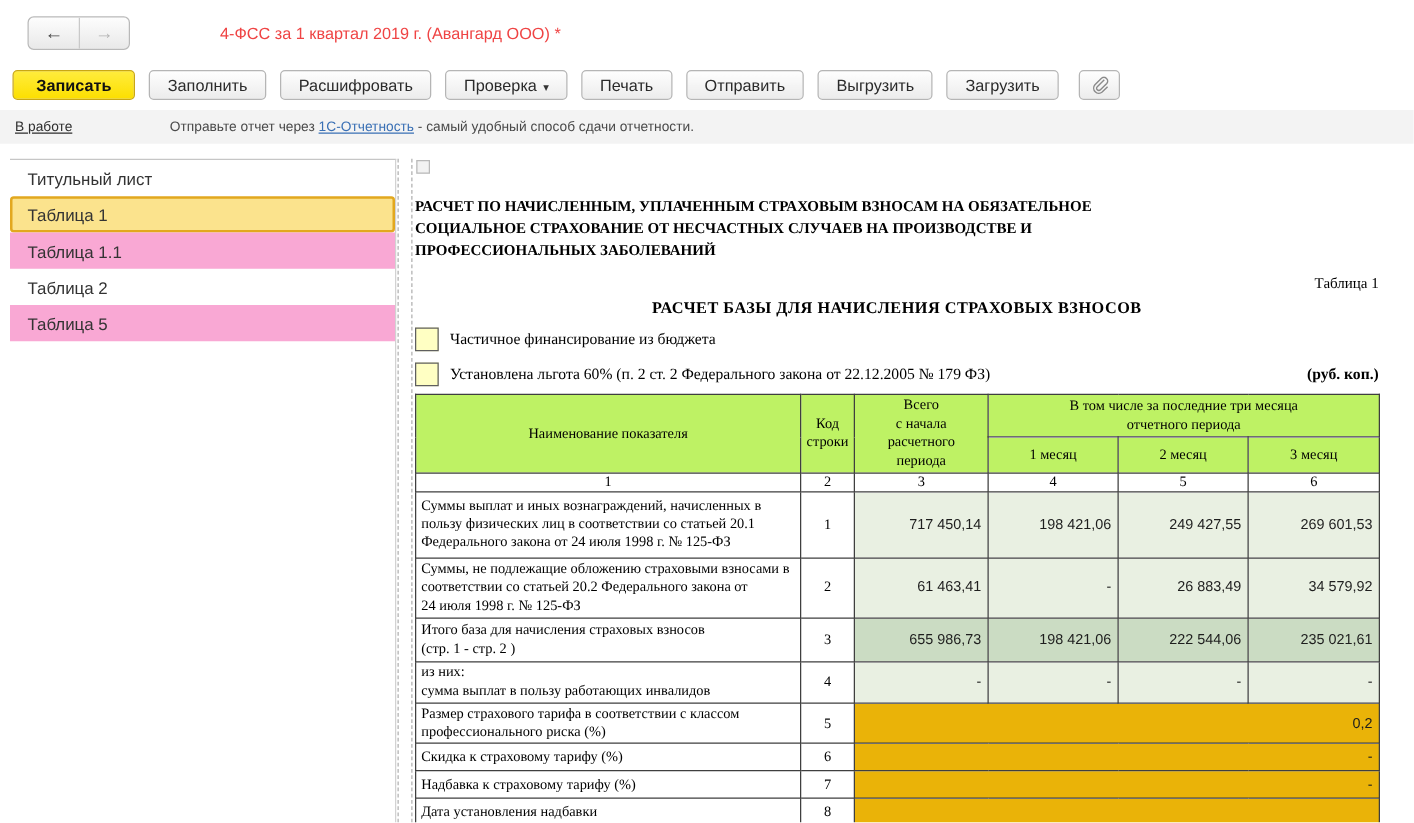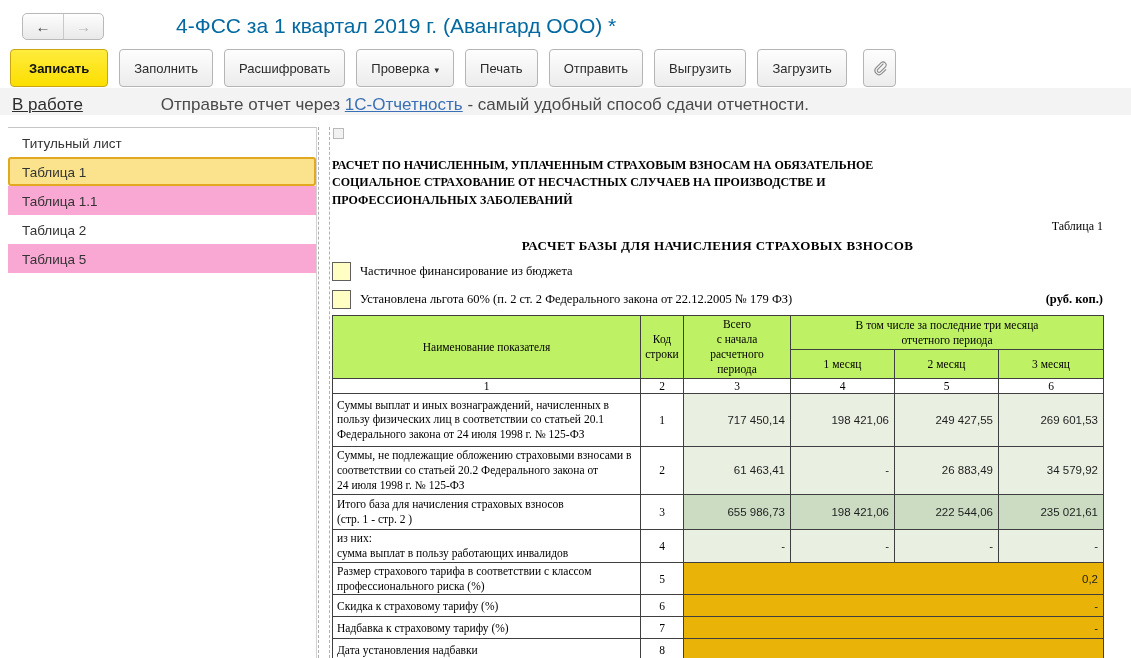--- a/index.html
+++ b/index.html
@@ -7,36 +7,36 @@
               font-family:"Liberation Sans", sans-serif; }
   .app { position:relative; width:1131px; height:658px; background:#fff; }
 
   
   .titlebar { display:flex; align-items:center; height:52px; padding-left:22px; }
   .nav-group { display:flex; border:1px solid #b9b9b9; border-radius:5px; overflow:hidden;
                background:linear-gradient(#fdfdfd,#e9e9e9); height:27px; }
   .nav-btn { width:40px; border:none; background:transparent; font-size:15px; cursor:pointer;
              color:#444; line-height:25px; }
   .nav-btn.fwd { border-left:1px solid #c9c9c9; color:#b4b4b4; }
-  .doc-title { margin-left:72px; font-size:21px; color:#0369a1; }
+  .doc-title { margin-left:72px; font-size:13px; color:#ef4444; }
 
   
   .toolbar { display:flex; align-items:center; gap:11px; padding:2px 0 6px 10px; height:36px; }
-  .tb-btn { height:38px; padding:0 14px; font-size:13px; color:#2b2b2b; cursor:pointer;
+  .tb-btn { height:24px; padding:0 14px; font-size:13px; color:#2b2b2b; cursor:pointer;
             background:linear-gradient(#fefefe,#ececec); border:1px solid #b5b5b5; border-radius:4px;
             font-family:"Liberation Sans", sans-serif; }
   .tb-btn.primary { background:linear-gradient(#ffec3d,#fcdf00); border:1px solid #c9a713;
                     font-weight:bold; color:#111; padding:0 18px; }
   .tb-caret { font-size:9px; color:#333; margin-left:5px; }
   .tb-btn.iconbtn { padding:0 8px; margin-left:5px; }
   .tb-btn.iconbtn svg { vertical-align:middle; }
 
   
-  .statusbar { display:flex; align-items:flex-end; height:27px; background:#f3f3f3;
-               padding-left:12px; font-size:17px; color:#4a4a4a; }
+  .statusbar { display:flex; align-items:center; height:27px; background:#f3f3f3;
+               padding-left:12px; font-size:11px; color:#4a4a4a; }
   .state-link { color:#2e2e2e; text-decoration:underline; cursor:pointer; margin-right:78px; }
   .service-link { color:#3a70b5; text-decoration:underline; cursor:pointer; }
 
   
   .bodyrow { position:absolute; top:127px; left:0; right:0; bottom:0; display:flex; }
   .sidebar { width:309px; margin-left:8px; border-top:1px solid #c6c6c6; border-right:1px solid #d2d2d2;
              background:#fff; }
   .side-item { height:29px; line-height:27px; padding-left:12px; font-size:13.5px; color:#333;
                cursor:pointer; border:2px solid transparent; }
   .side-item:nth-child(3), .side-item:nth-child(5) { background:#f9a8d4; }

